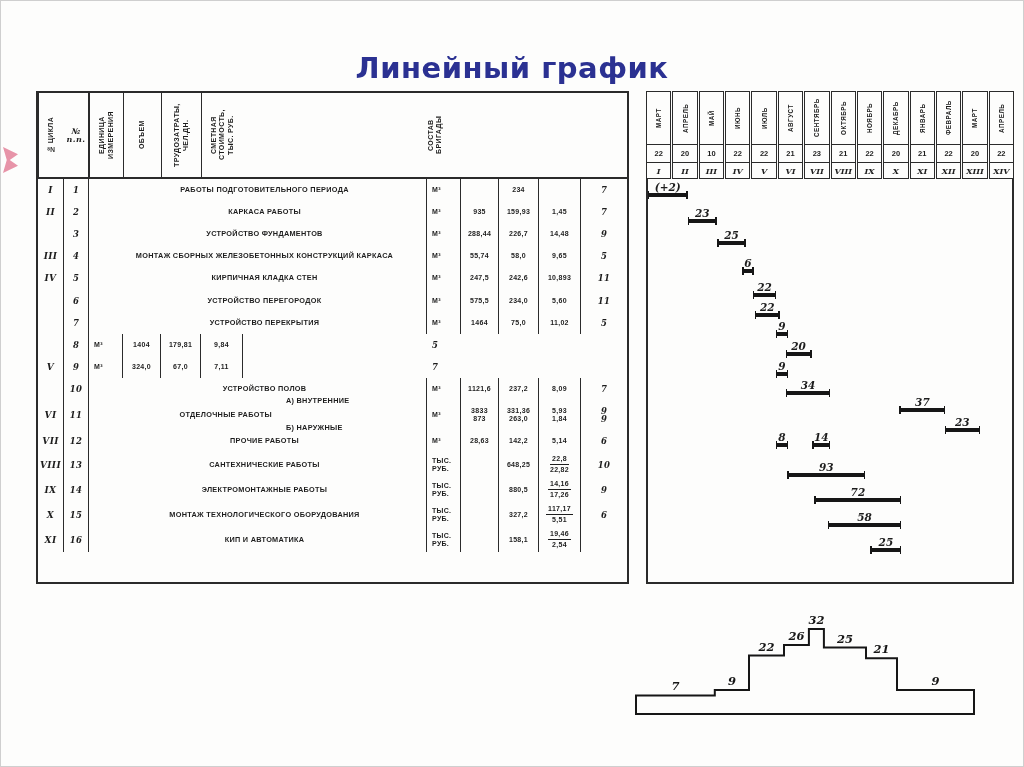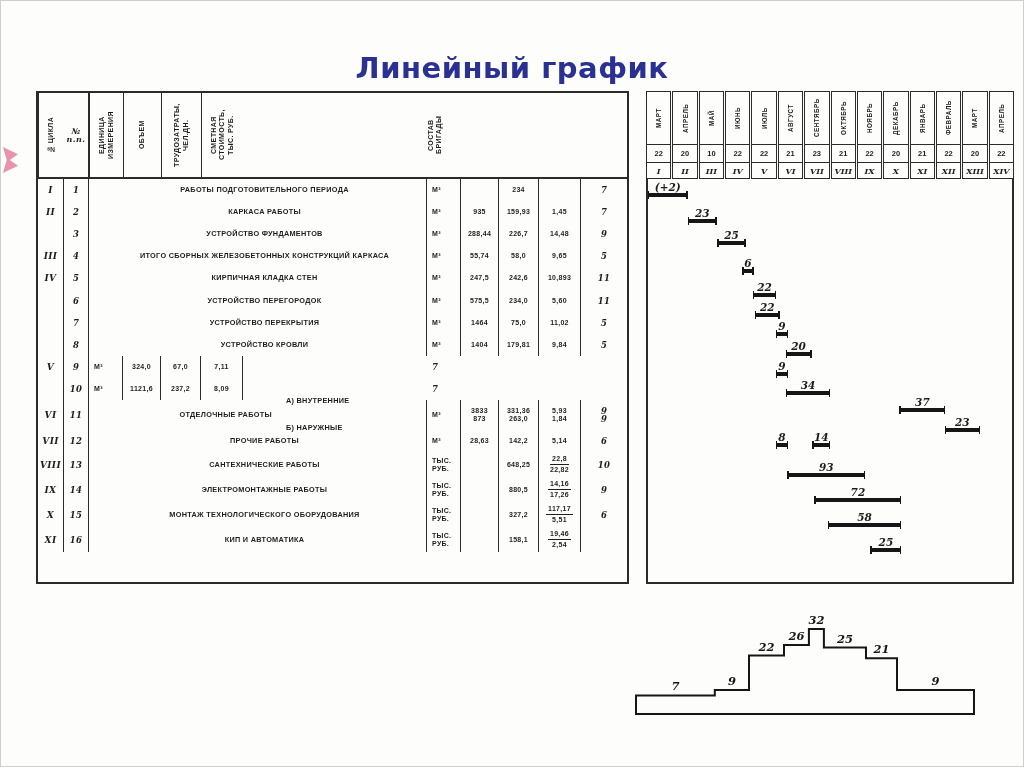--- a/index.html
+++ b/index.html
@@ -143,21 +143,21 @@
             <div class="ln">14,48</div>
           </div>
           <div class="c crew">
             <div class="ln">9</div>
           </div>
         </div>
         <div class="trow">
           <div class="c cyc">III</div>
           <div class="c num">4</div>
           <div class="c namec">
-            <span class="nm">ИТОГО СБОРНЫХ  ЖЕЛЕЗОБЕТОННЫХ  КОНСТРУКЦИЙ КАРКАСА</span>
+            <span class="nm">МОНТАЖ СБОРНЫХ  ЖЕЛЕЗОБЕТОННЫХ  КОНСТРУКЦИЙ КАРКАСА</span>
           </div>
           <div class="c unit">
             <div class="ln">М³</div>
           </div>
           <div class="c vol">
             <div class="ln">55,74</div>
           </div>
           <div class="c lab">
             <div class="ln">58,0</div>
           </div>
@@ -230,23 +230,20 @@
           <div class="c cost">
             <div class="ln">11,02</div>
           </div>
           <div class="c crew">
             <div class="ln">5</div>
           </div>
         </div>
         <div class="trow">
           <div class="c cyc"></div>
           <div class="c num">8</div>
-          <div class="c namec">
-            <span class="nm">УСТРОЙСТВО  КРОВЛИ</span>
-          </div>
           <div class="c unit">
             <div class="ln">М³</div>
           </div>
           <div class="c vol">
             <div class="ln">1404</div>
           </div>
           <div class="c lab">
             <div class="ln">179,81</div>
           </div>
           <div class="c cost">
@@ -271,20 +268,23 @@
           <div class="c cost">
             <div class="ln">7,11</div>
           </div>
           <div class="c crew">
             <div class="ln">7</div>
           </div>
         </div>
         <div class="trow">
           <div class="c cyc"></div>
           <div class="c num">10</div>
+          <div class="c namec">
+            <span class="nm">УСТРОЙСТВО    ПОЛОВ</span>
+          </div>
           <div class="c unit">
             <div class="ln">М³</div>
           </div>
           <div class="c vol">
             <div class="ln">1121,6</div>
           </div>
           <div class="c lab">
             <div class="ln">237,2</div>
           </div>
           <div class="c cost">

